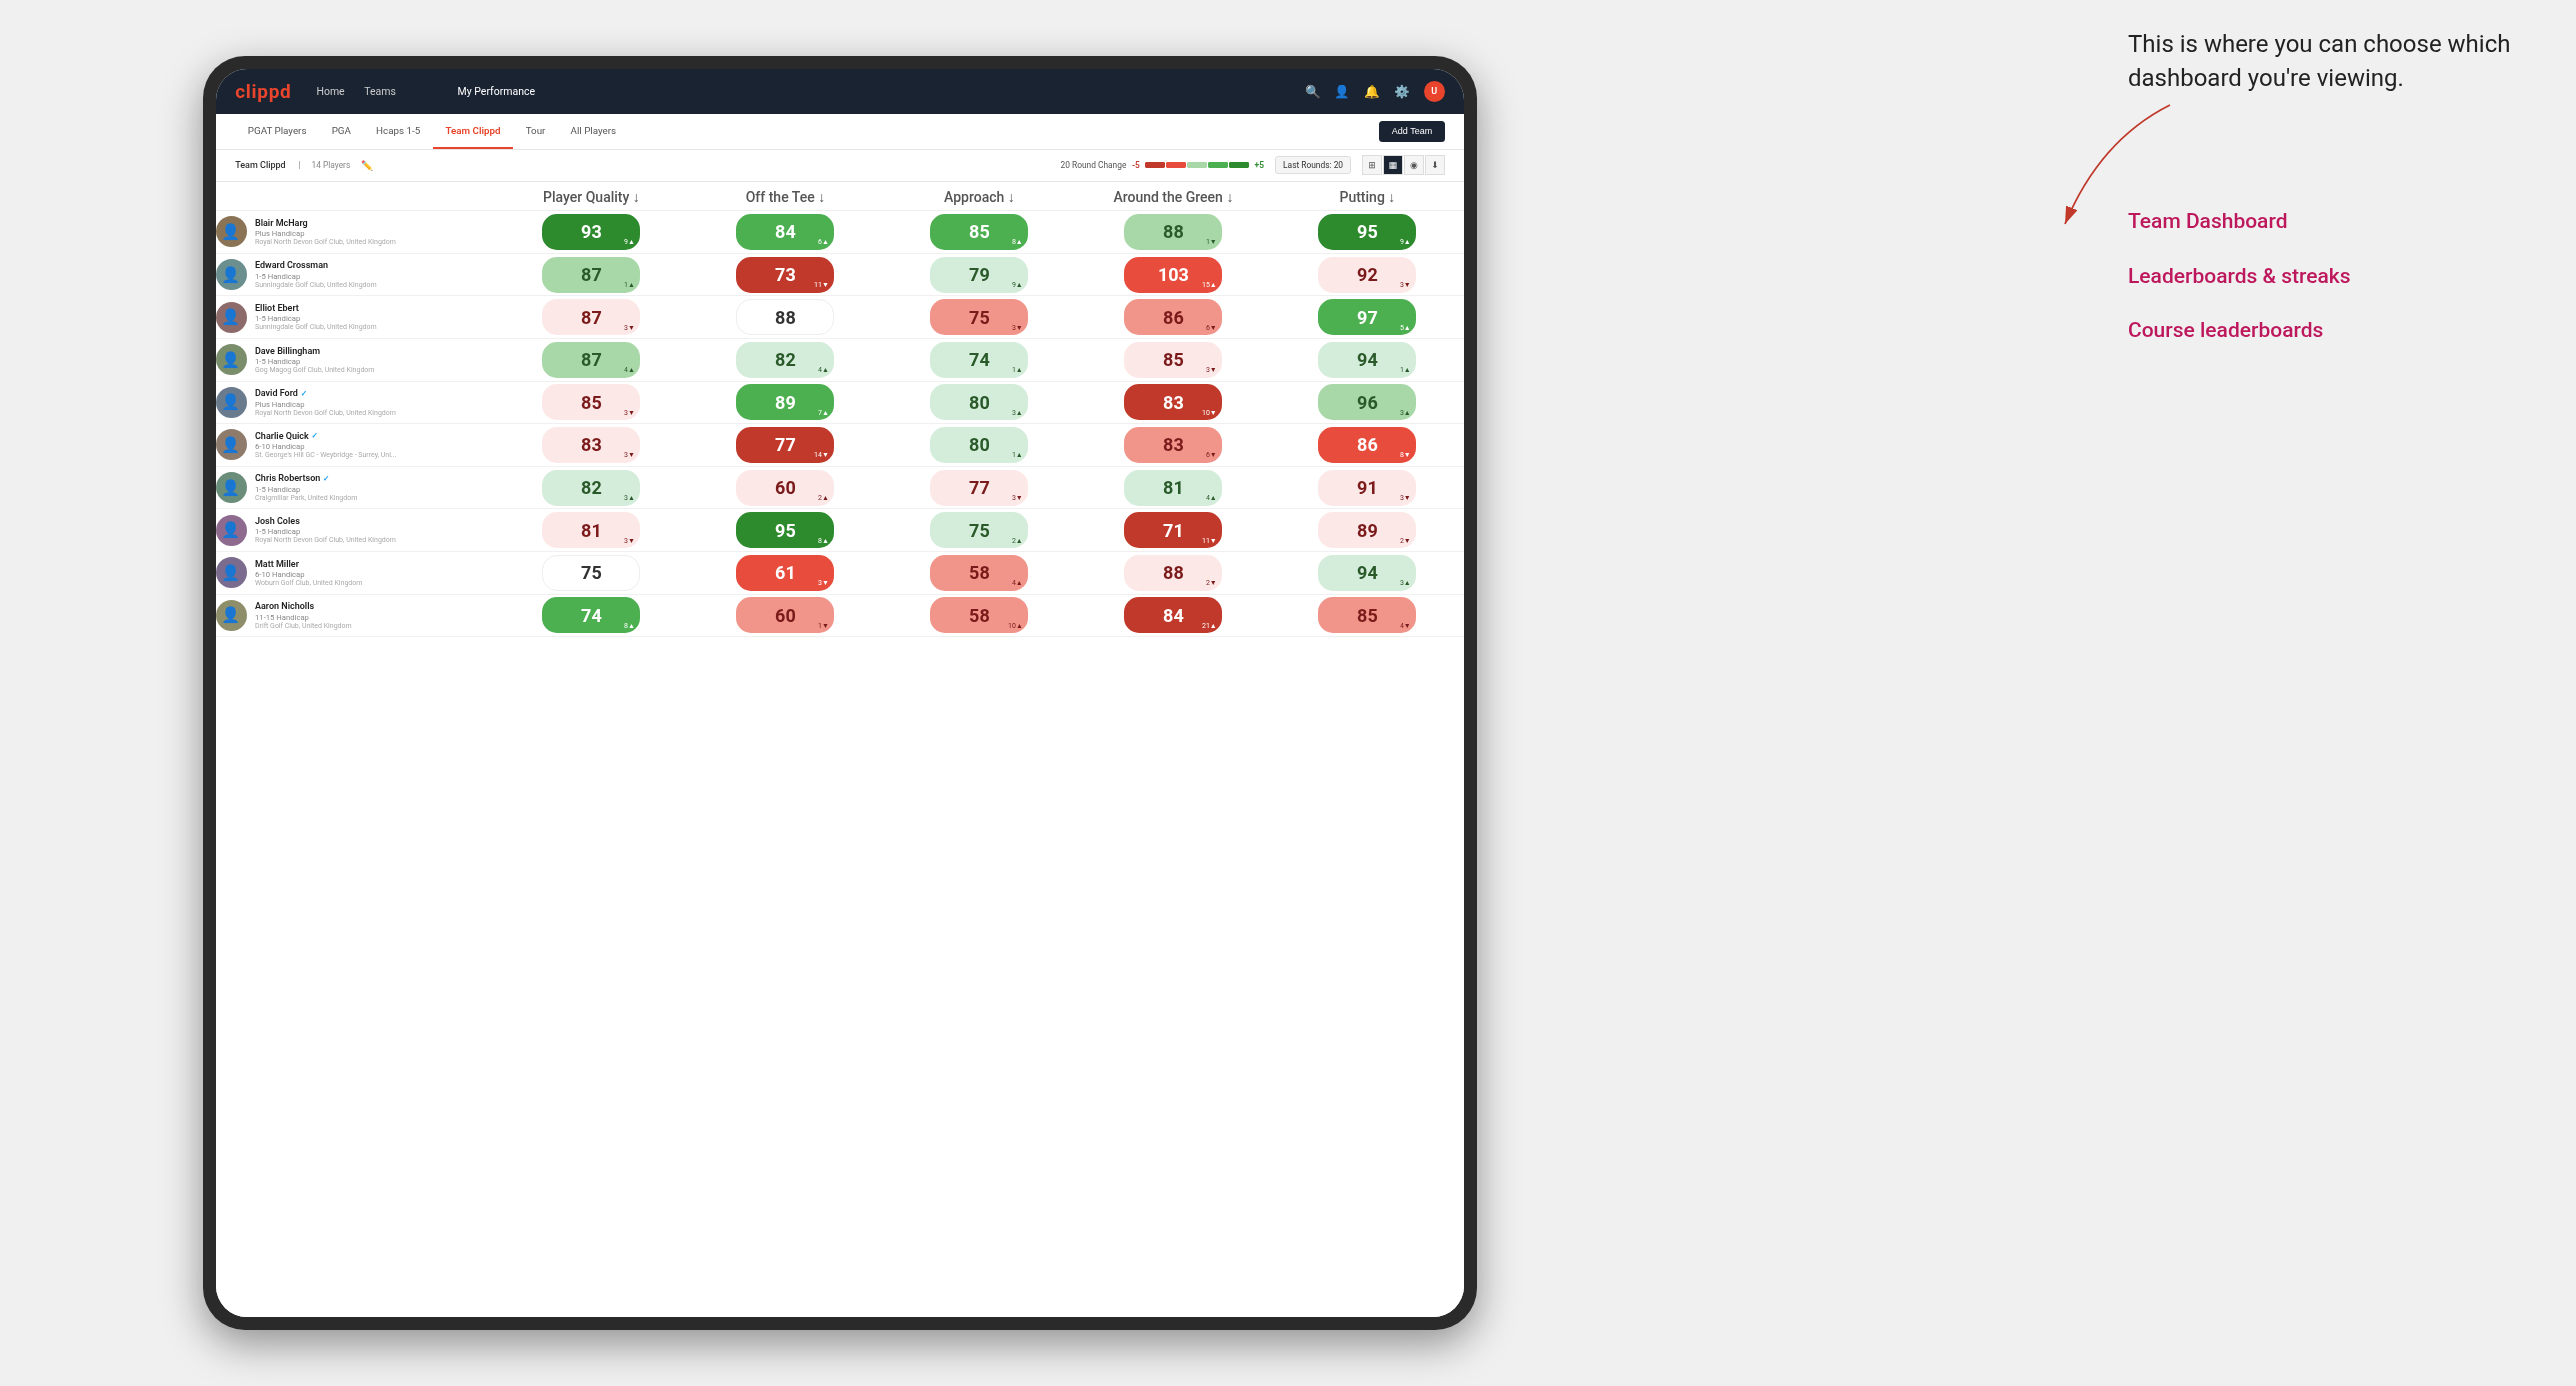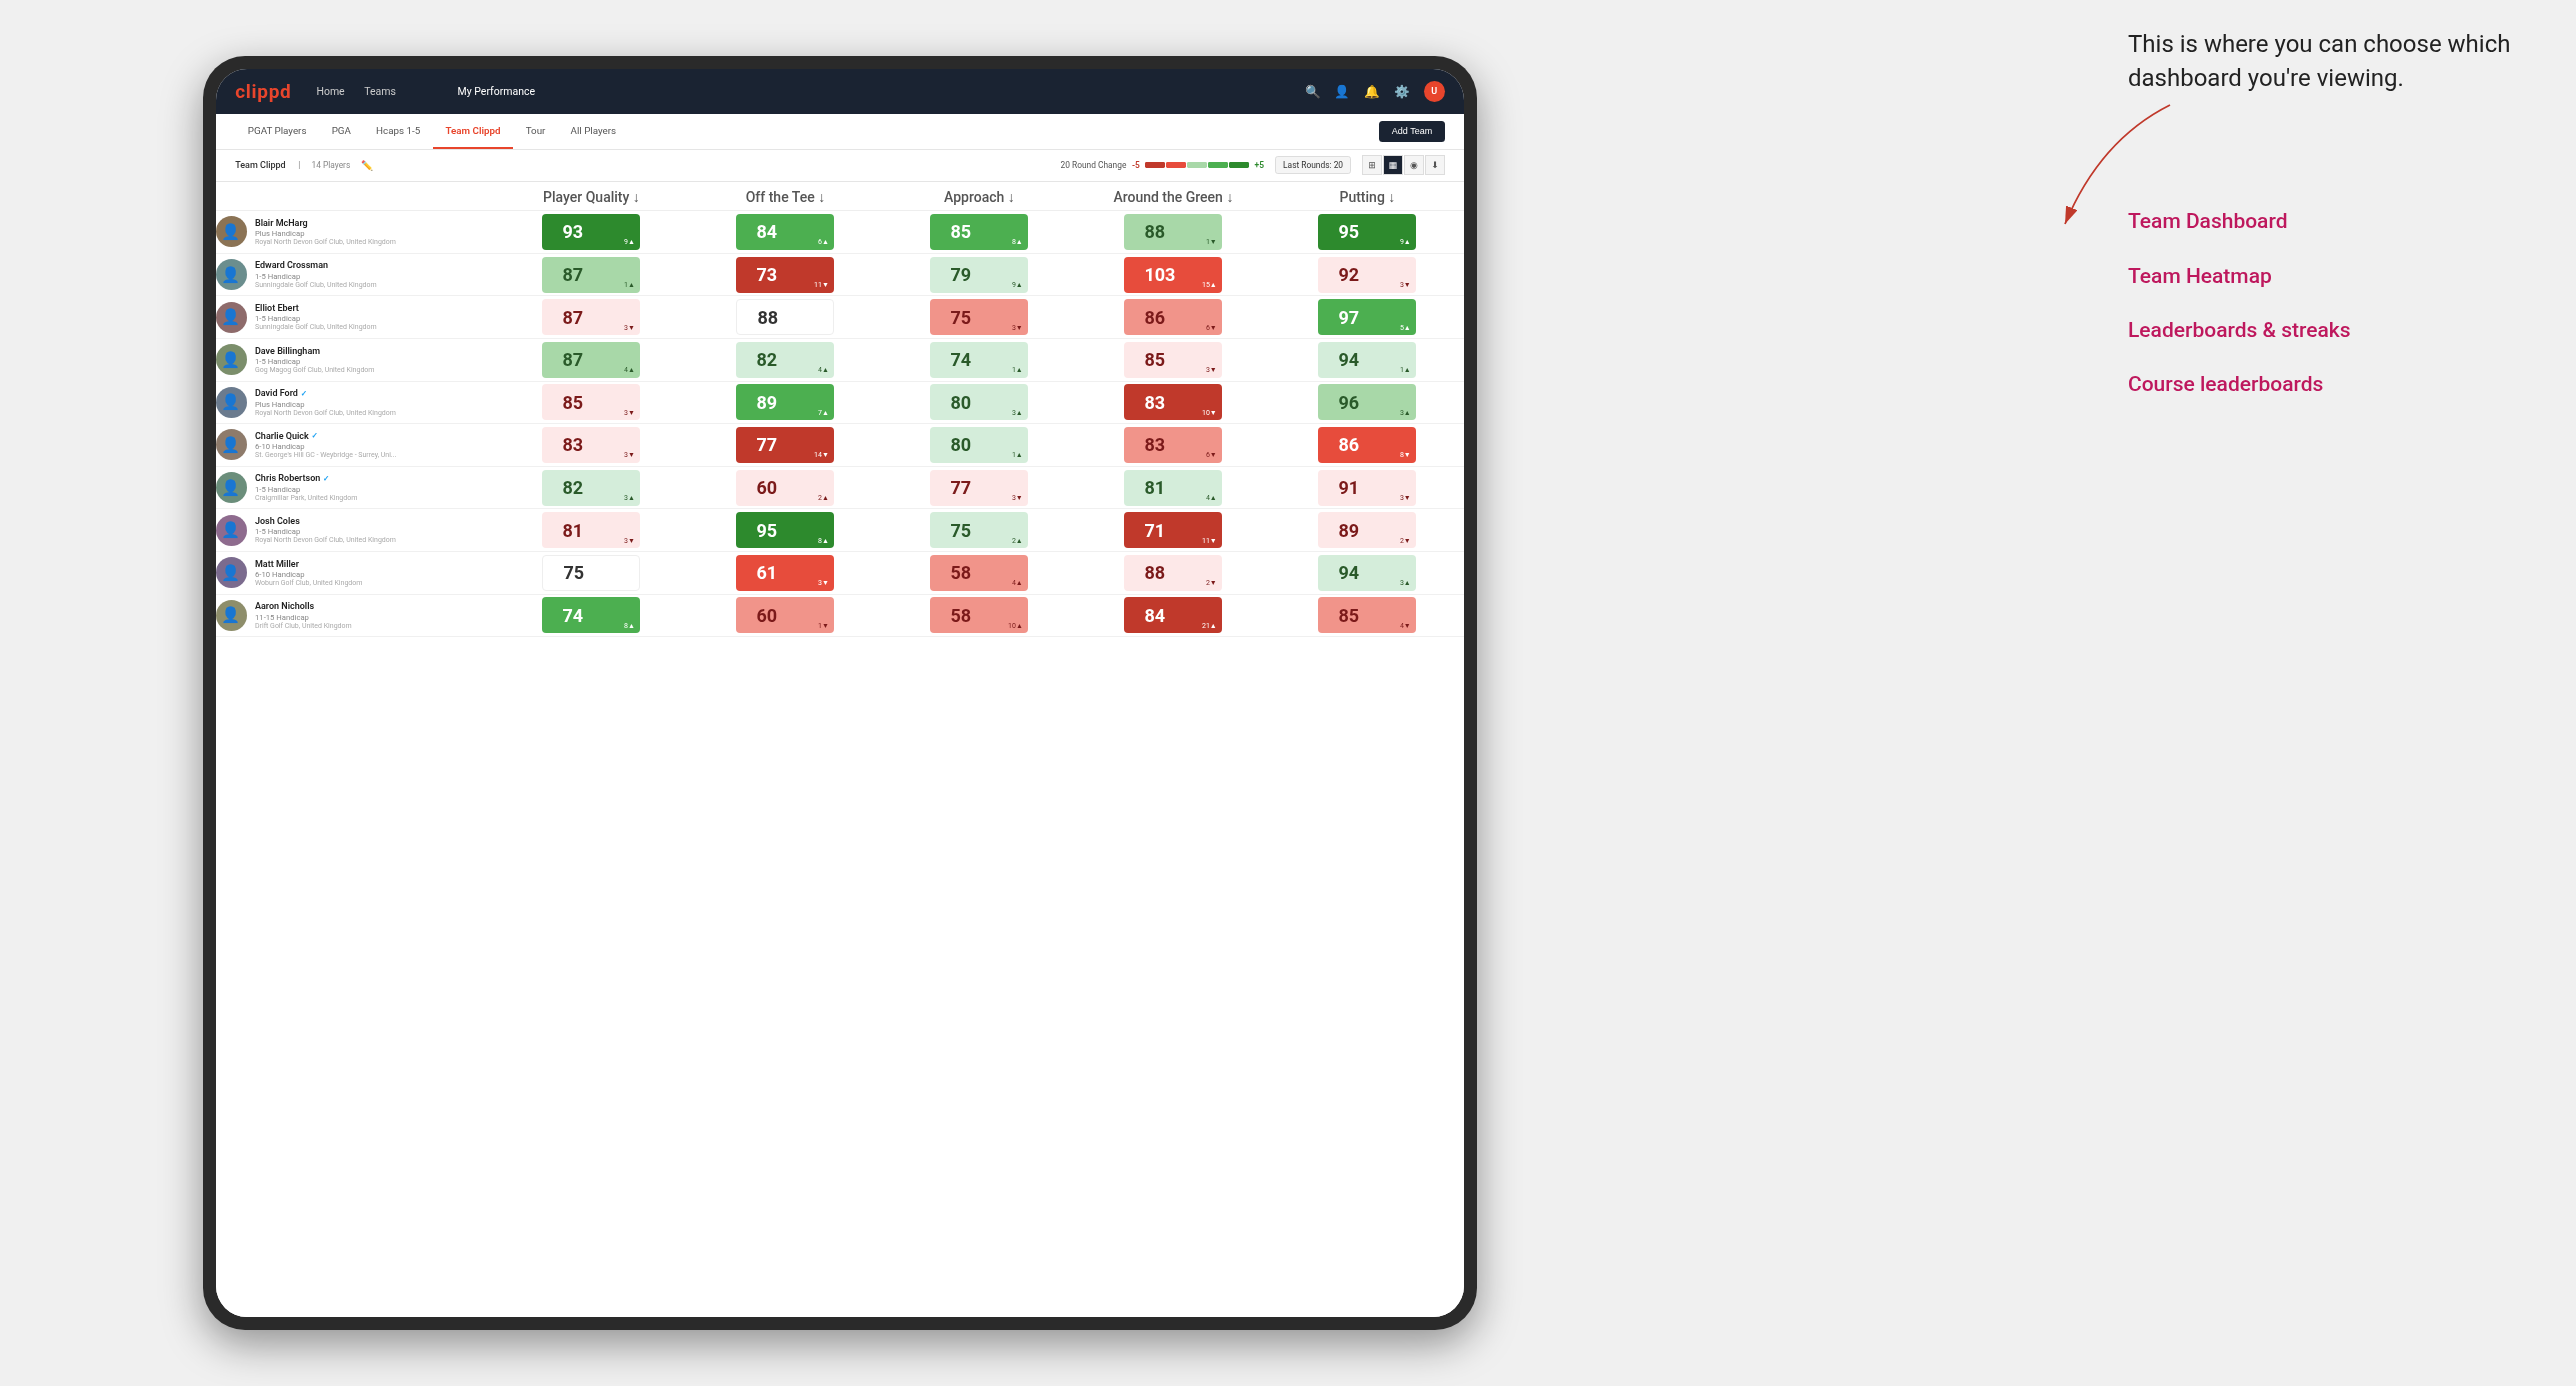--- a/index.html
+++ b/index.html
@@ -308,27 +308,26 @@
     
     .metric-cell {
       text-align: center;
       height: 42px;
       width: 112px;
       position: relative;
     }
     .metric-inner {
       width: 98px;
       height: 36px;
-      border-radius: 4px;
-      display: flex;
-      align-items: center;
-      justify-content: flex-start;
+      border-radius: 15px;
+      display: flex;
+      align-items: center;
+      justify-content: center;
       margin: 2.8px auto;
       position: relative;
-      padding-left: 20px;
     }
     .metric-value {
       font-size: 18px;
       font-weight: 700;
       color: #333;
     }
     .metric-change {
       position: absolute;
       right: 5.6px;
       bottom: 3.5px;
@@ -903,18 +902,17 @@
     <defs>
       <marker id="arrowhead" markerWidth="10" markerHeight="7" refX="10" refY="3.5" orient="auto">
         <polygon points="0 0, 10 3.5, 0 7" fill="#c0392b"></polygon>
       </marker>
     </defs>
     <path d="M 180,10 Q 80,60 30,180" stroke="#c0392b" stroke-width="2.5" fill="none" marker-end="url(#arrowhead)"></path>
   </svg>
 
   <div class="dashboard-options">
     <div class="dashboard-option">Team Dashboard</div>
-    <div class="dashboard-option">Team Heatmap</div>
     <div class="dashboard-option">Leaderboards &amp; streaks</div>
     <div class="dashboard-option">Course leaderboards</div>
   </div>
 </div>
 
 
 </body></html>

